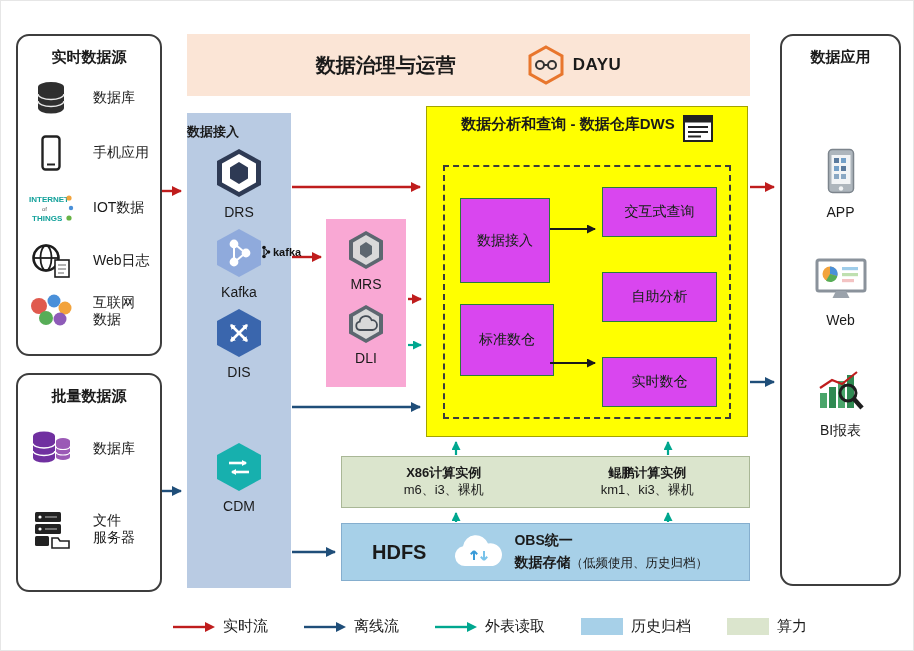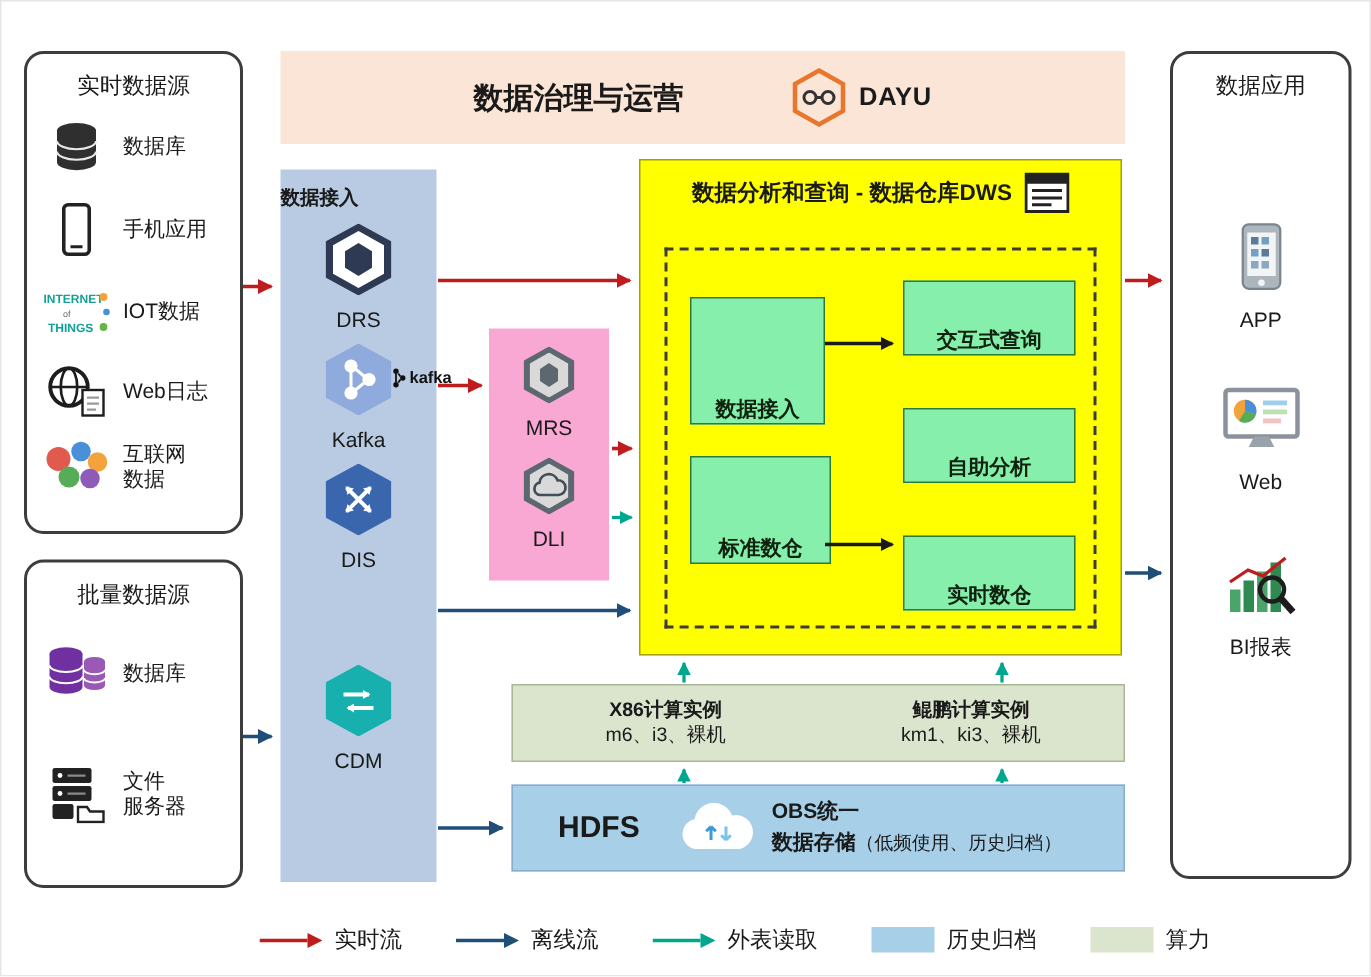--- a/index.html
+++ b/index.html
@@ -1,26 +1,26 @@
 <!DOCTYPE html>
 <html><head>
 <meta charset="utf-8">
 <style>
   html,body{margin:0;padding:0;background:#fff}
   .stage{position:relative;width:914px;height:651px;background:#fff;overflow:hidden;
          font-family:"Liberation Sans","DejaVu Sans",sans-serif;color:#1a1a1a;border:1px solid #e6e6e6;box-sizing:border-box}
 
   
   .panel{position:absolute;background:#fff;border:2px solid #3d3d3d;border-radius:13px;box-sizing:border-box}
-  .panel-title{margin-top:12px;text-align:center;font-weight:normal;font-size:15px}
+  .panel-title{margin-top:12px;text-align:center;font-weight:bold;font-size:15px}
   .rt-panel{left:15px;top:33px;width:146px;height:322px}
   .bt-panel{left:15px;top:372px;width:146px;height:219px}
   .app-panel{left:779px;top:33px;width:121px;height:552px}
 
-  .src-row{position:absolute;left:8px;right:4px;display:flex;align-items:center;gap:6px;height:44px}
+  .src-row{position:absolute;left:8px;right:4px;display:flex;align-items:center;gap:17px;height:44px}
   .src-ico{width:50px;min-width:50px;display:flex;justify-content:center;align-items:center}
   .src-label{font-size:14px;line-height:1.25}
 
   
   .gov{position:absolute;left:186px;top:33px;width:563px;height:62px;background:#fbe5d6;
        display:flex;align-items:center;justify-content:center;gap:72px}
   .gov-title{font-weight:bold;font-size:20px}
   .gov-brand{display:flex;align-items:center;gap:9px}
   .gov-brand-text{font-weight:bold;font-size:17px;letter-spacing:.5px}
 
@@ -35,25 +35,25 @@
   .hx{position:absolute;clip-path:polygon(50% 0,100% 25%,100% 75%,50% 100%,0 75%,0 25%)}
   .hexsym{position:absolute;inset:0;width:100%;height:100%}
   .kafka-badge{position:absolute;left:73px;top:16px;display:flex;align-items:center;gap:2px;
                font-size:11px;font-weight:bold;color:#111}
 
   
   .mid{position:absolute;left:325px;top:218px;width:80px;height:168px;background:#f9a8d4}
 
   
   .dws{position:absolute;left:425px;top:105px;width:322px;height:331px;background:#ffff00;border:1px solid #a3a300;box-sizing:border-box}
-  .dws-head{display:flex;align-items:center;justify-content:center;gap:8px;margin-top:8px}
+  .dws-head{display:flex;align-items:flex-start;justify-content:center;gap:8px;margin-top:8px}
   .dws-title{font-weight:bold;font-size:15px}
   .dws-dash{position:absolute;left:16px;top:58px;width:288px;height:254px;border:2px dashed #3c3c3c;box-sizing:border-box}
-  .gbox{position:absolute;background:#86efac;border:1.5px solid #2a7d38;box-sizing:border-box;
-        display:flex;align-items:flex-end;justify-content:center;font-weight:bold;font-size:14px;color:#0e220e}
+  .gbox{position:absolute;background:#d946ef;border:1.5px solid #2a7d38;box-sizing:border-box;
+        display:flex;align-items:center;justify-content:center;font-weight:normal;font-size:14px;color:#0e220e}
 
   
   .compute{position:absolute;left:340px;top:455px;width:409px;height:52px;background:#dbe5cd;border:1px solid #a9b796;display:flex;box-sizing:border-box}
   .cgroup{flex:1;display:flex;flex-direction:column;align-items:center;justify-content:center;line-height:1.3}
   .ctitle{font-weight:bold;font-size:13px}
   .cspec{font-size:13px}
   .storage{position:absolute;left:340px;top:522px;width:409px;height:58px;background:#a7d0e8;border:1px solid #85aece;display:flex;align-items:center;box-sizing:border-box}
   .hdfs{font-weight:bold;font-size:20px;margin-left:30px}
   .cloud{margin-left:26px}
   .obs{margin-left:8px;line-height:1.4}

